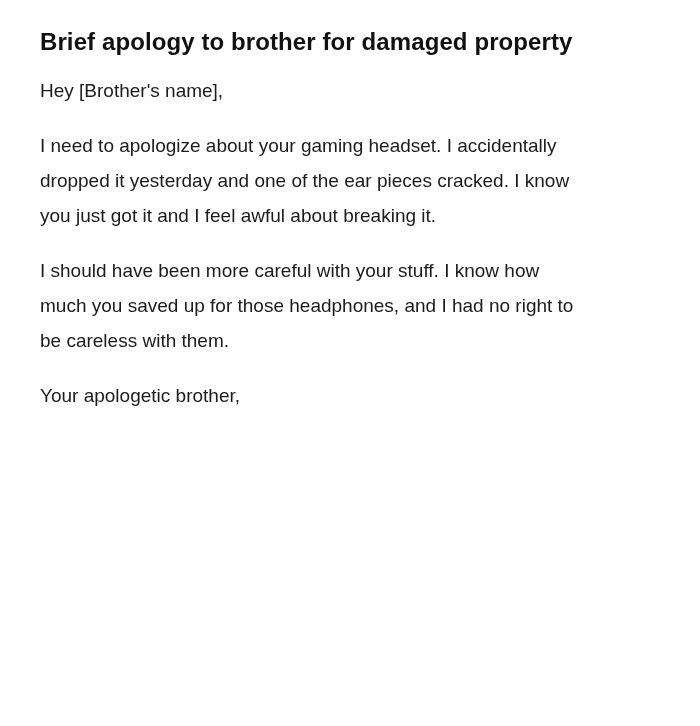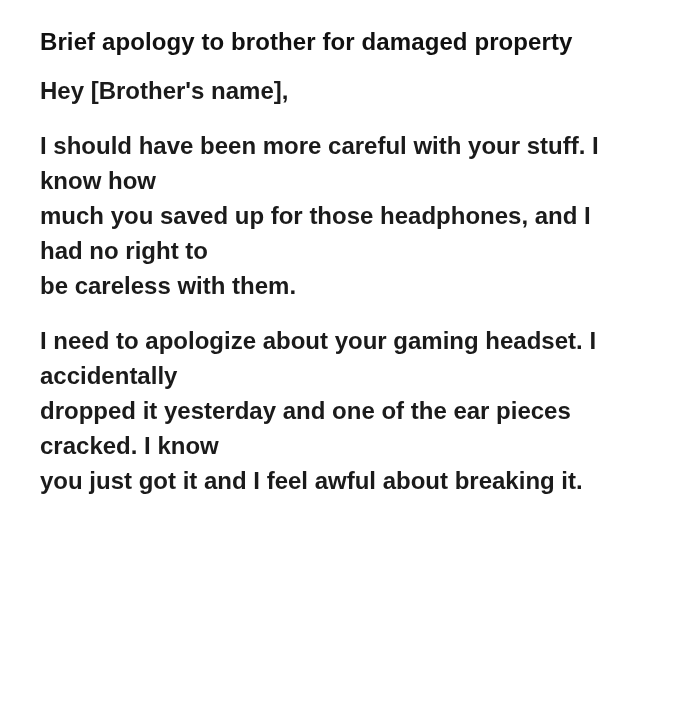--- a/index.html
+++ b/index.html
@@ -23,41 +23,42 @@
   .doc-title {
     margin: 27px 0 16px 0;
     font-size: 24px;
     line-height: 30px;
     font-weight: 700;
     letter-spacing: 0.1px;
     color: var(--title-color, #111111);
   }
   .doc-paragraph {
     margin: 0 0 20px 0;
-    font-size: 24px;
+    font-size: 19px;
     line-height: 35px;
-    font-weight: 700;
+    font-weight: 400;
     white-space: pre-line; 
   }
   .doc-paragraph.signoff {
     margin-bottom: 20px;
   }
 </style>
 </head>
 <body style="background: rgb(255, 255, 255);">
 
 <main class="doc">
   <h1 class="doc-title">Brief apology to brother for damaged property</h1>
 
   <p class="doc-paragraph">Hey [Brother's name],</p>
 
+  <p class="doc-paragraph">I need to apologize about your gaming headset. I accidentally
+dropped it yesterday and one of the ear pieces cracked. I know
+you just got it and I feel awful about breaking it.</p>
+
   <p class="doc-paragraph">I should have been more careful with your stuff. I know how
 much you saved up for those headphones, and I had no right to
 be careless with them.</p>
 
-  <p class="doc-paragraph">I need to apologize about your gaming headset. I accidentally
-dropped it yesterday and one of the ear pieces cracked. I know
-you just got it and I feel awful about breaking it.</p>
 
 
-
+  <p class="doc-paragraph signoff">Your apologetic brother,</p>
 
 </main>
 
 </body></html>

